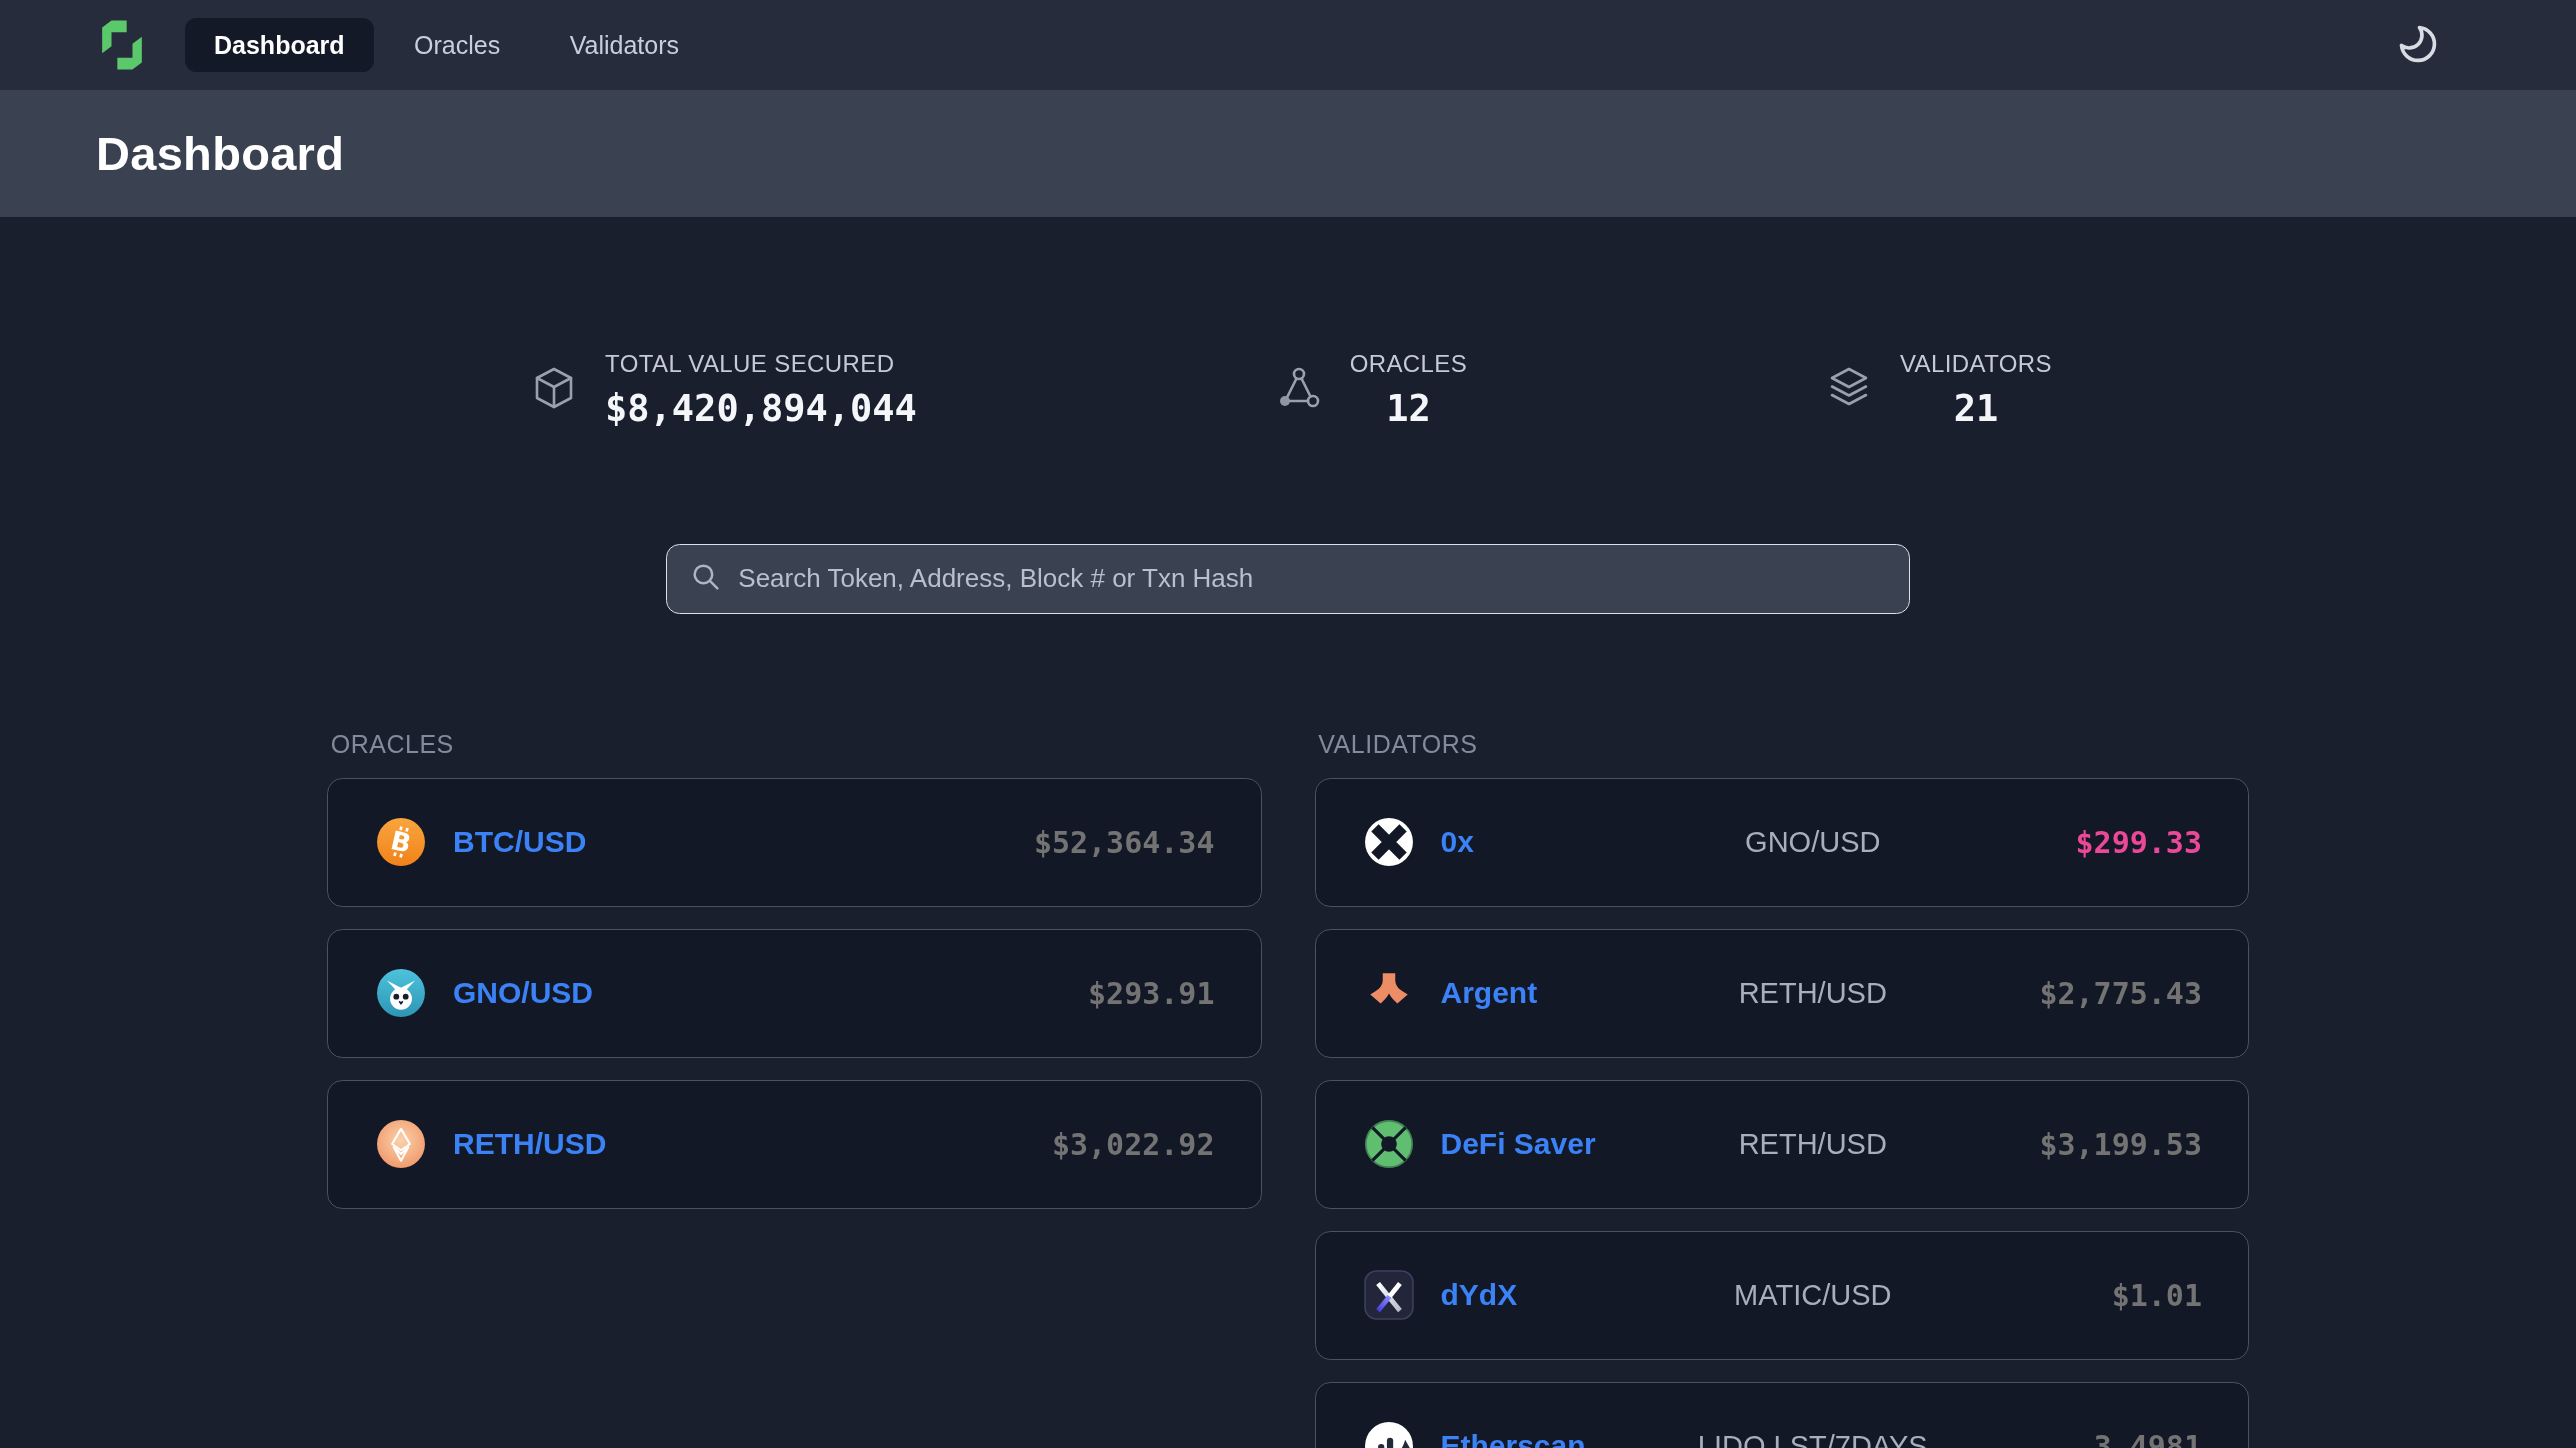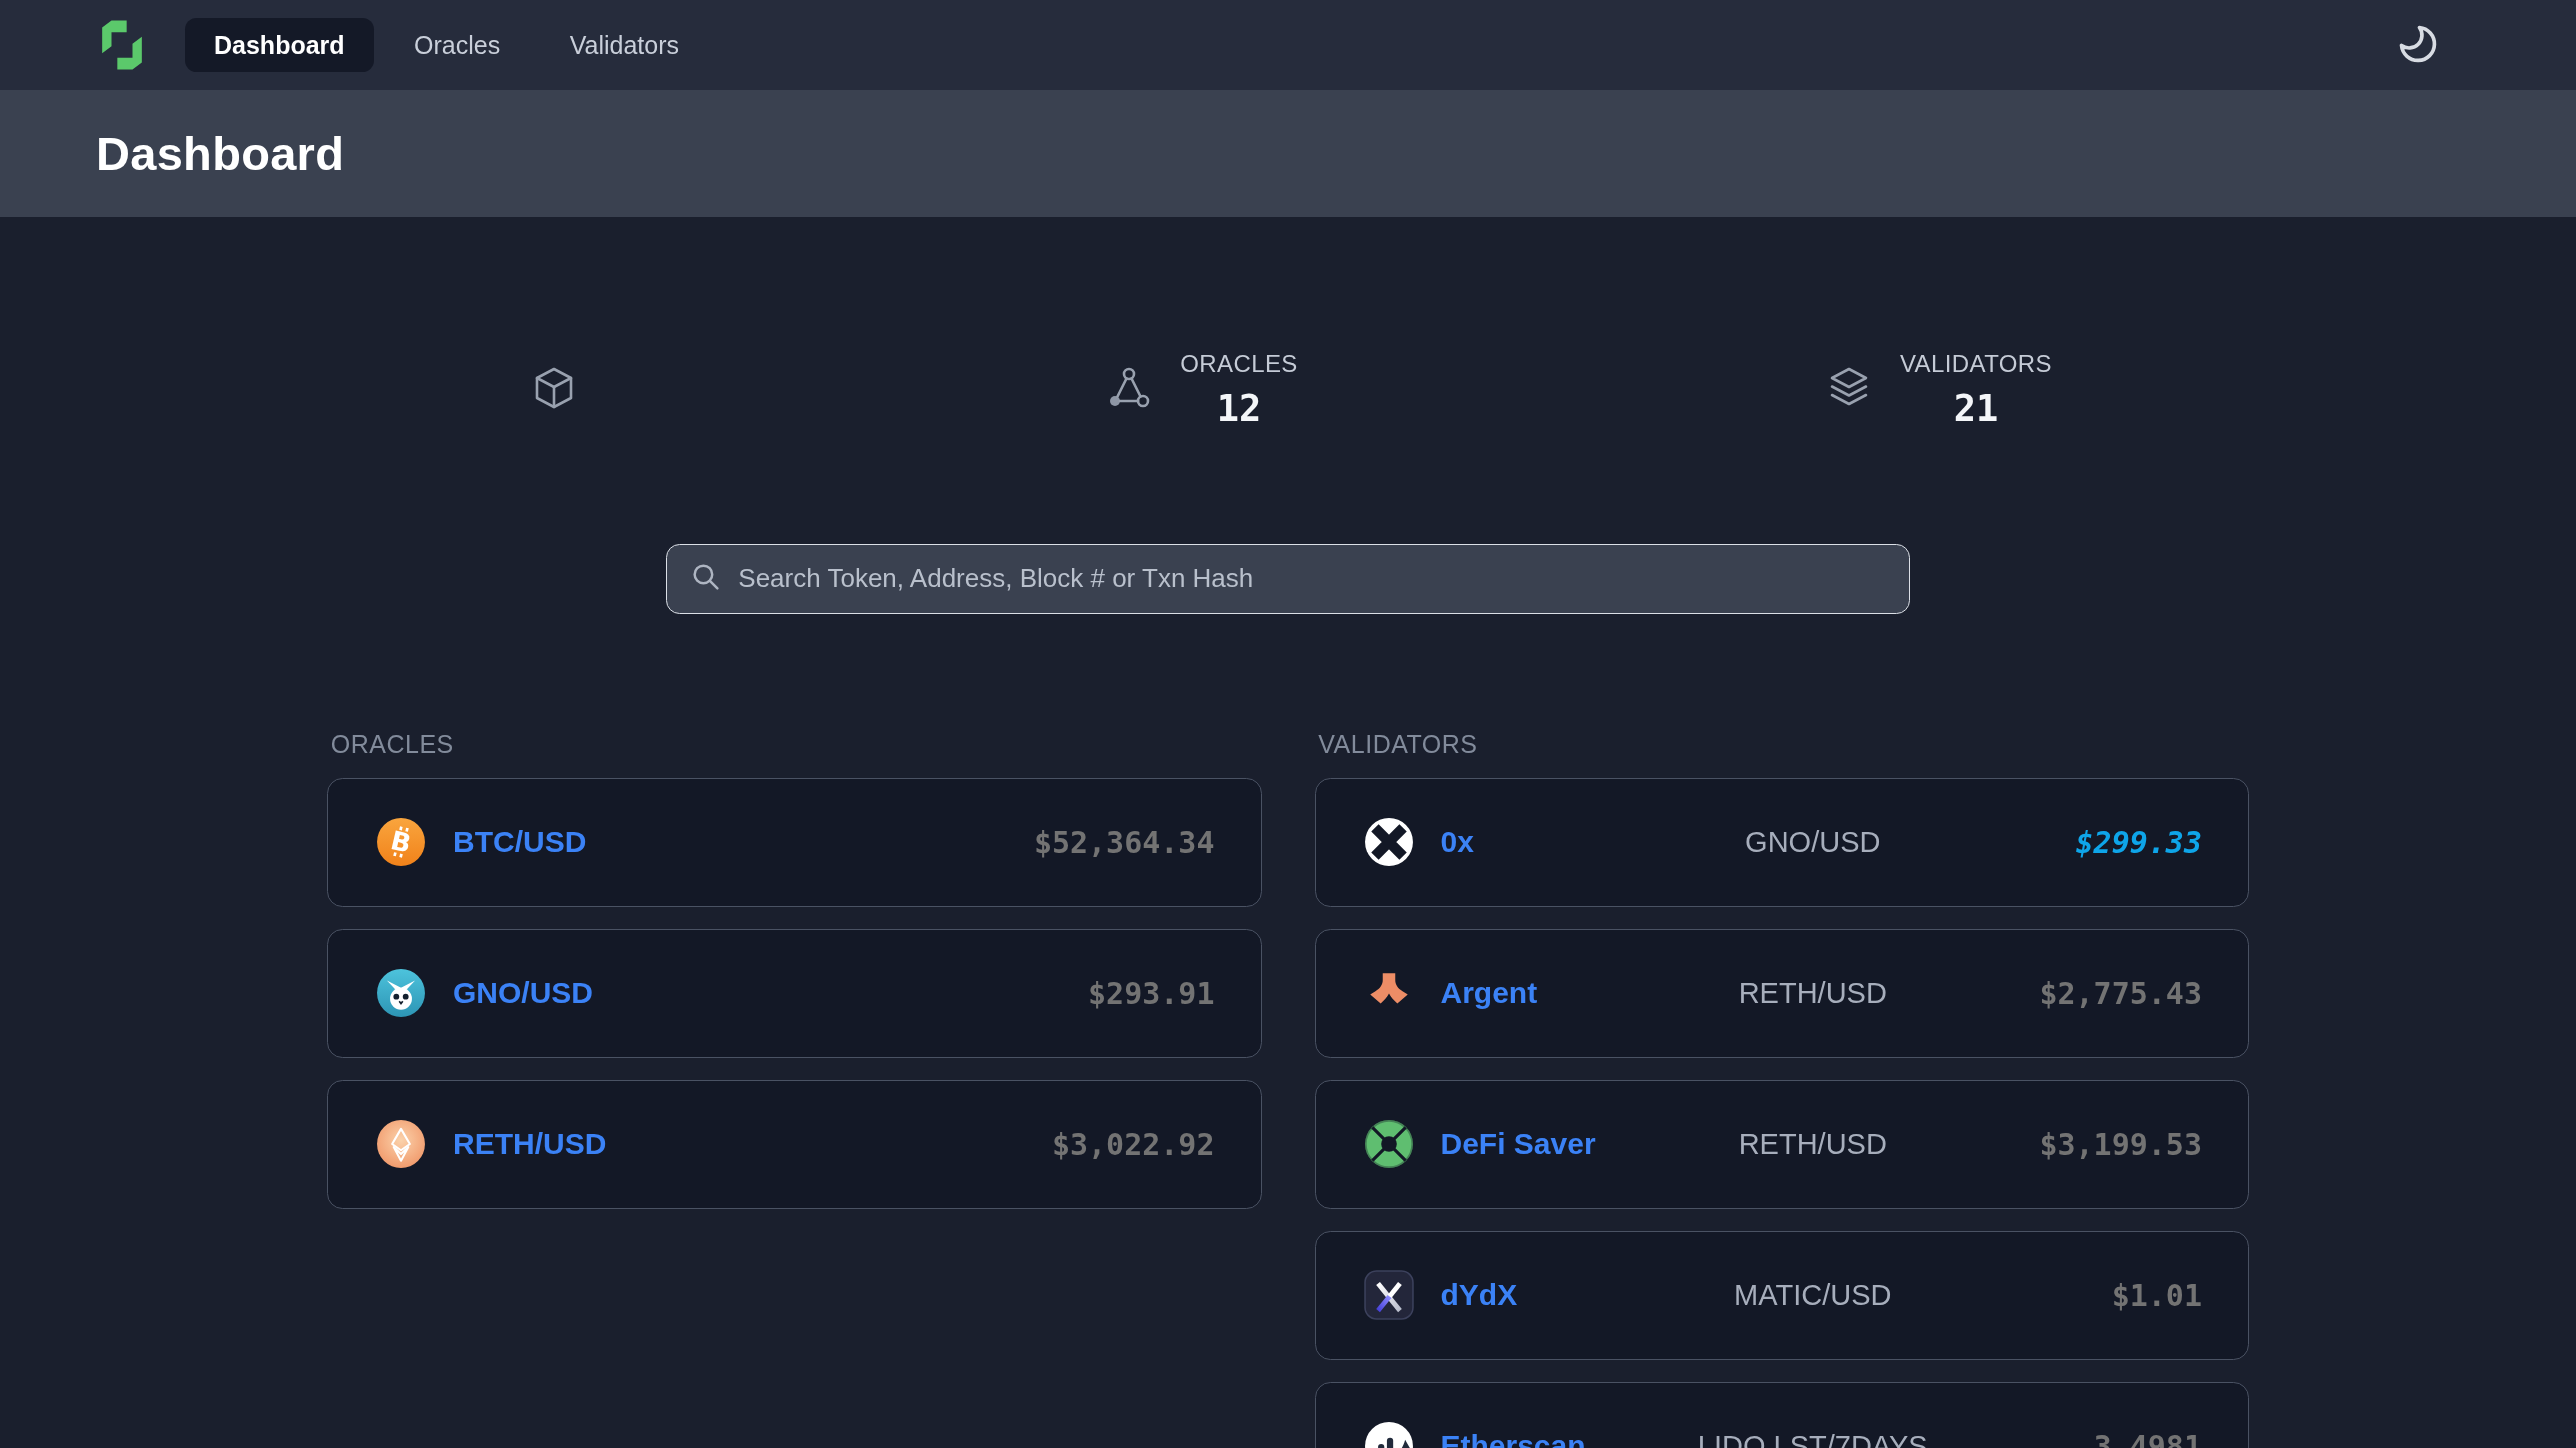--- a/index.html
+++ b/index.html
@@ -86,20 +86,24 @@
 
     <div class="stats">
       <div class="stat">
         <span>
           <svg class="stat-icon" viewBox="0 0 48 48" fill="none" stroke="#99A1AF" stroke-width="2.6" stroke-linejoin="round" stroke-linecap="round">
             <path d="M24 5 L41 14 V34 L24 43 L7 34 V14 Z"></path>
             <path d="M7 14 L24 23 L41 14"></path>
             <path d="M24 23 V43"></path>
           </svg>
         </span>
+        <div class="stat-text">
+          <div class="stat-label">TOTAL VALUE SECURED</div>
+          <div class="stat-value mono">$8,420,894,044</div>
+        </div>
       </div>
 
       <div class="stat center">
         <span>
           <svg class="stat-icon" viewBox="0 0 48 48" fill="none" stroke="#99A1AF" stroke-width="2.6" stroke-linecap="round">
             <circle cx="24" cy="10" r="5"></circle>
             <circle cx="10" cy="37" r="5" fill="#8E96A5" stroke="none"></circle>
             <circle cx="38" cy="37" r="5"></circle>
             <path d="M21.5 14.5 L12.5 32.5 M26.5 14.5 L35.5 32.5 M15 37 H33"></path>
           </svg>
@@ -208,21 +212,21 @@
         <div id="validators-list">
   <div class="card validator">
     <span class="token-icon">
                 <svg viewBox="0 0 48 48">
                   <circle cx="24" cy="24" r="23" fill="#fff"></circle>
                   <path d="M10.5 10.5 L37.5 37.5 M37.5 10.5 L10.5 37.5" stroke="#131826" stroke-width="10"></path>
                 </svg>
               </span>
     <span class="name">0x</span>
     <span class="pair">GNO/USD</span>
-    <span class="price mono" style="color: #0ea5e9; font-style: italic;">$299.33</span>
+    <span class="price mono" style="color: #ec4899;">$299.33</span>
   </div>
 
   <div class="card validator">
     <span class="token-icon">
                 <svg viewBox="0 0 48 48">
                   <path fill="#ED8D66" d="M18 5 H30 V11.5 C30 16 32.5 19.5 37 22.3 L42 25.4 L32 34 C28.5 31 26 28 24 24.5 C22 28 19.5 31 16 34 L6 25.4 L11 22.3 C15.5 19.5 18 16 18 11.5 Z"></path>
                 </svg>
               </span>
     <span class="name">Argent</span>
     <span class="pair">RETH/USD</span>

